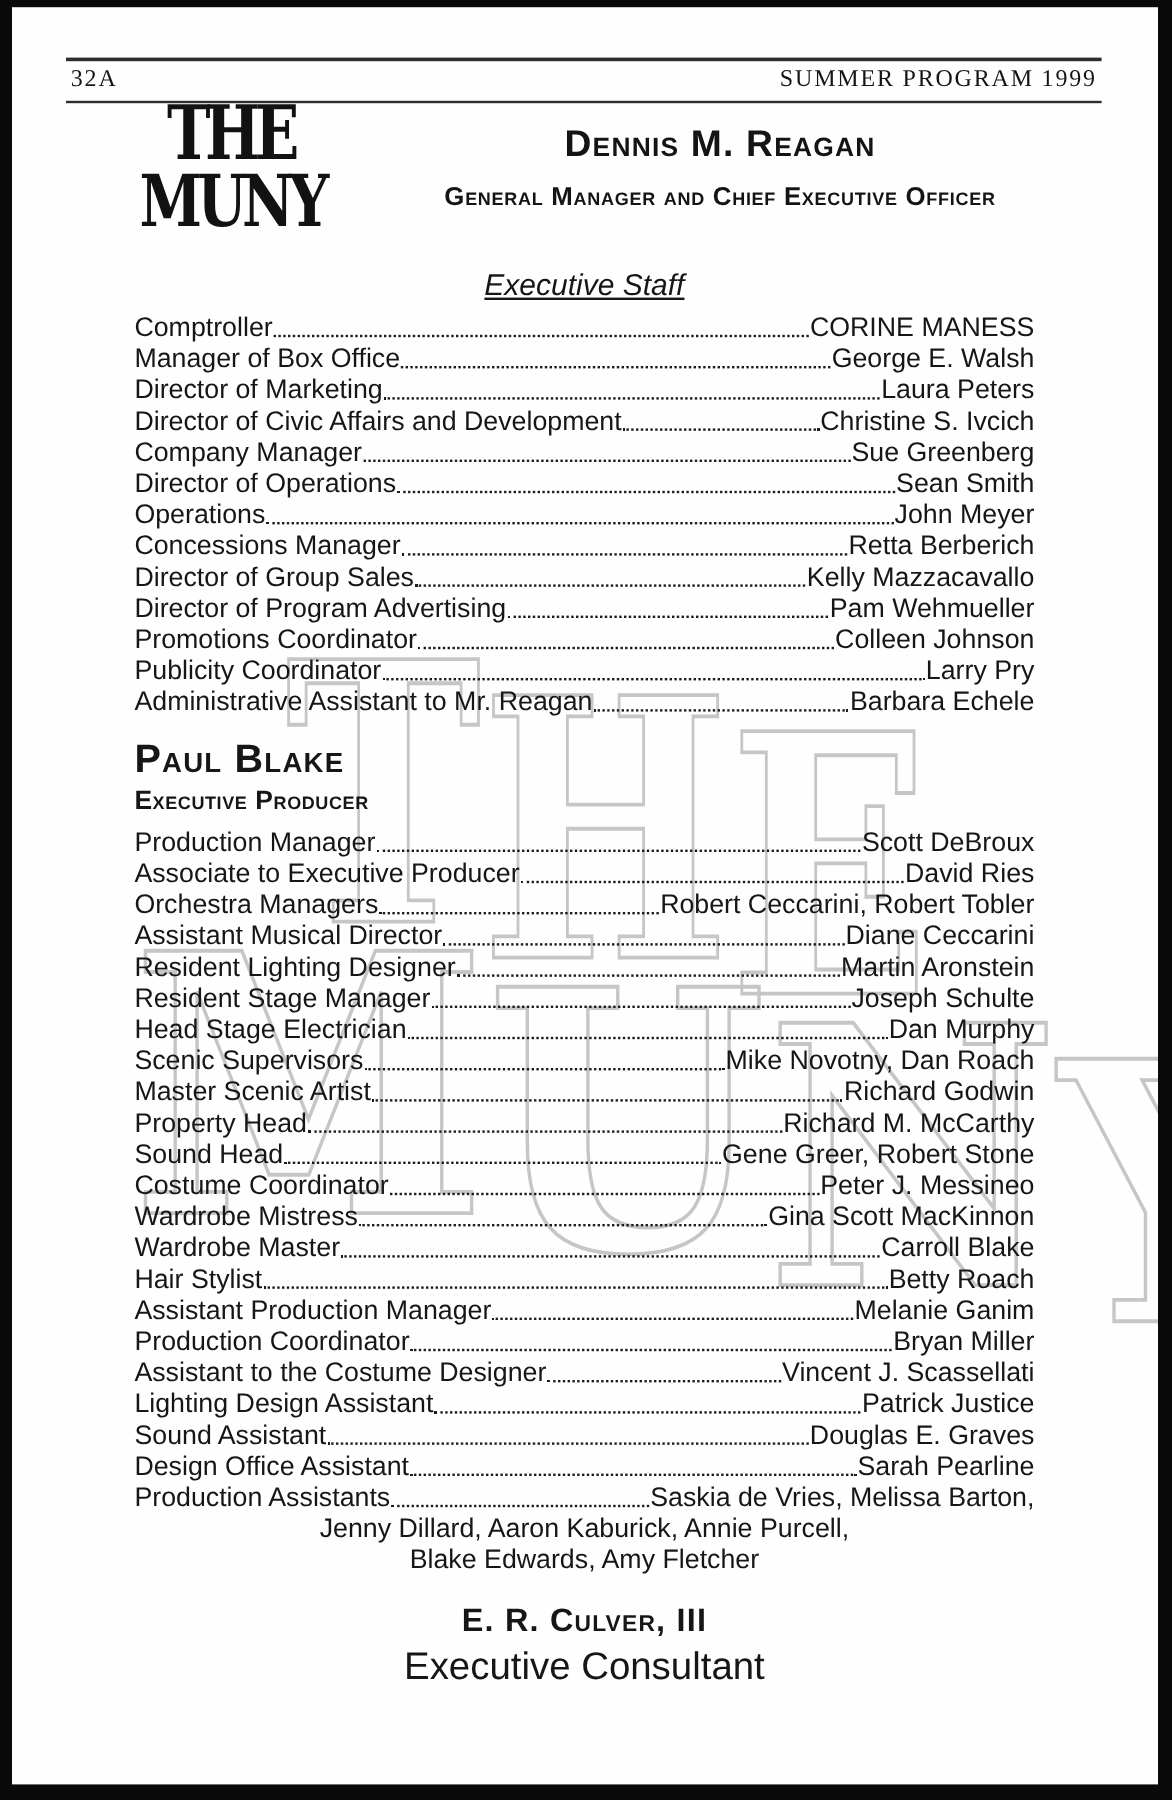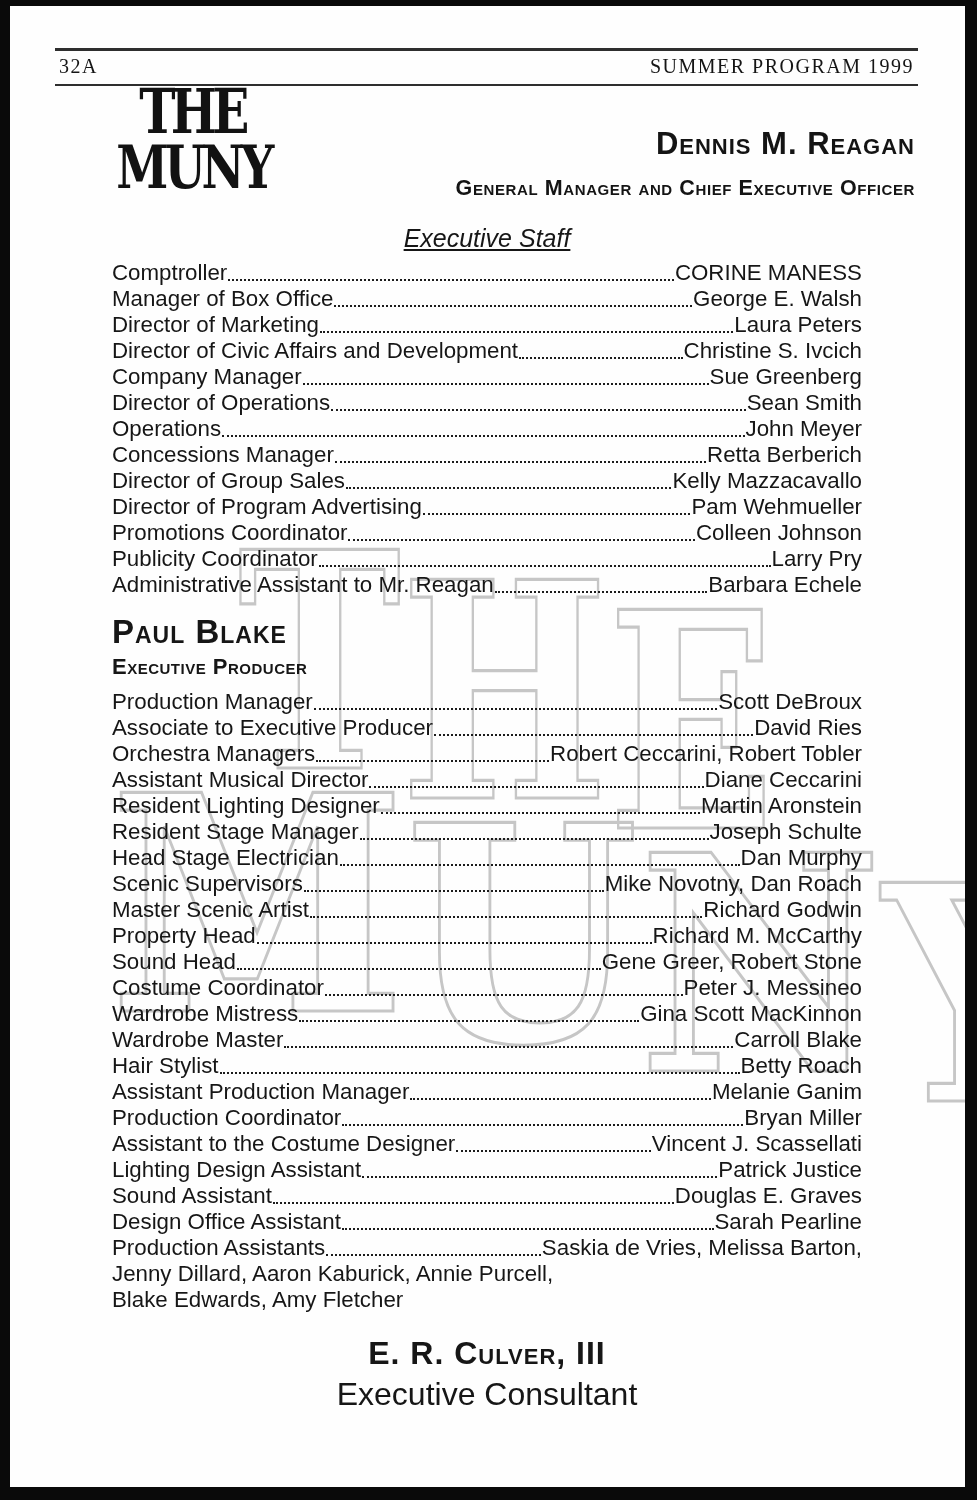--- a/index.html
+++ b/index.html
@@ -18,42 +18,42 @@
     padding:4px 4px 6px 4px; display:flex; justify-content:space-between; align-items:flex-start;
     font-family:"Liberation Serif", serif; font-size:20px; letter-spacing:1.5px; color:#151515; }
 
   
   .logo { position:absolute; left:103px; top:88px; width:158px; text-align:center;
     font-family:"DejaVu Serif", serif; font-weight:bold; color:#121212; line-height:0.82; }
   .logo .l1 { font-size:53px; letter-spacing:-5px; transform:scale(0.92,1.18); transform-origin:center bottom; }
   .logo .l2 { font-size:49px; letter-spacing:-4px; transform:scale(0.96,1.22); transform-origin:center top; margin-top:6px; }
 
   
-  .gm-block { position:absolute; left:275px; top:120px; width:630px; text-align:right; color:#141414; }
+  .gm-block { position:absolute; left:275px; top:96px; width:630px; text-align:center; color:#141414; }
   .gm-name  { font-size:31px; font-weight:bold; font-variant:small-caps; letter-spacing:1px; }
   .gm-title { font-size:21.5px; font-weight:bold; font-variant:small-caps; letter-spacing:0.6px; margin-top:14px; }
 
   
   .content { position:absolute; left:102px; top:218px; width:750px; color:#161616; }
   .sec-italic { text-align:center; font-style:italic; font-size:25px; margin:0 0 7px 0; font-weight:normal;text-decoration:underline; }
 
   .list { font-size:22.3px; line-height:26px; }
   .row { display:flex; white-space:nowrap; }
   .role  { flex:0 0 auto; }
   .pname { flex:0 0 auto; }
   .leader { flex:1 1 auto; min-width:10px; align-self:flex-end; height:0;
     border-bottom:2.5px dotted #1c1c1c; margin:0 1px 5px 1px; }
-  .cont { text-align:left; white-space:nowrap; }
+  .cont { text-align:center; white-space:nowrap; }
 
   .producer-head { text-align:left; margin-top:15px; margin-bottom:9px; }
   .producer-name  { font-size:33px; font-weight:bold; font-variant:small-caps; letter-spacing:1px; }
   .producer-title { font-size:22px; font-weight:bold; font-variant:small-caps; letter-spacing:0.5px; margin-top:3px; }
 
   .consultant-block { text-align:center; margin-top:22px; }
-  .consultant-name  { font-size:32px; font-weight:bold; font-variant:small-caps; letter-spacing:1px; }
+  .consultant-name  { font-size:27px; font-weight:bold; font-variant:small-caps; letter-spacing:1px; }
   .consultant-title { font-size:32px; font-weight:normal; margin-top:4px; }
 </style>
 </head>
 <body>
 
 <div class="scan">
   <div class="page">
 
     <svg class="watermark" width="955" height="1481" viewBox="0 0 955 1481" aria-hidden="true">
       <g fill="none" stroke="#c6c6c6" stroke-width="3.2" font-family="DejaVu Serif, serif" font-weight="bold" font-size="300">

